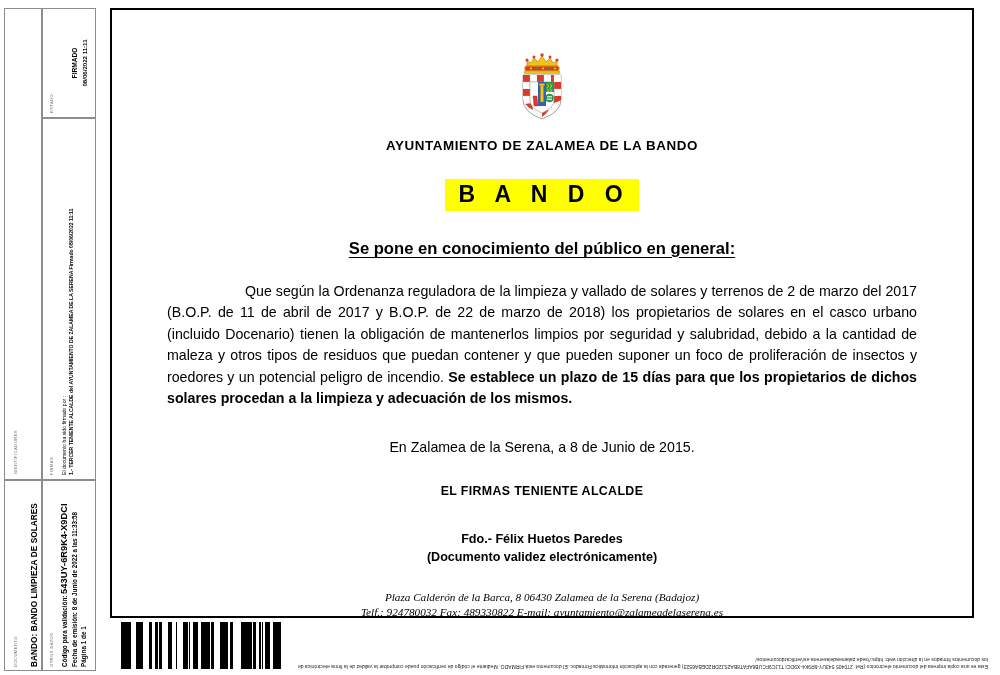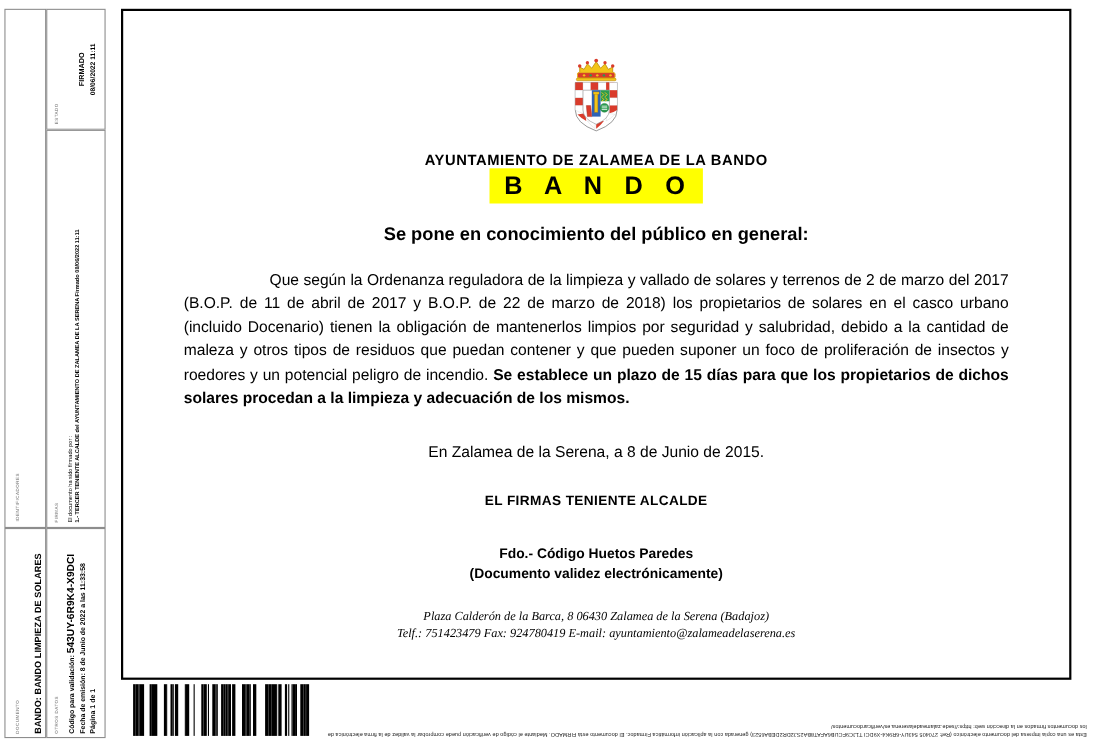--- a/index.html
+++ b/index.html
@@ -92,35 +92,36 @@
   .crest { margin: 4px auto 0; width: 62px; height: 74px; display: block; }
 
   .org-title {
     margin-top: 16px;
     font-size: 13.4px;
     font-weight: bold;
     letter-spacing: .55px;
     color: #000;
   }
 
-  .bando-wrap { }
+  .bando-wrap { margin-top: 26px; }
   .bando {
     display: inline-block;
     font-size: 23px;
     font-weight: bold;
     letter-spacing: 7px;
     padding: 2px 9px 3px 13px;
     background: #ffff00;
     color: #000;
   }
 
   .subtitle {
-    margin-top: 18px;
+    margin-top: 28px;
     font-size: 16.6px;
     font-weight: bold;
+    text-decoration: underline;
     text-underline-offset: 3px;
     color: #000;
   }
 
   .body-p {
     margin: 22px 3px 0 3px;
     font-size: 14.2px;
     line-height: 21.4px;
     text-align: justify;
     text-justify: inter-word;
@@ -301,27 +302,27 @@
 
       <p class="body-p">
         <span class="ind"></span><span>Que según  la Ordenanza reguladora de la limpieza y vallado de solares y terrenos de 2 de marzo del 2017 (B.O.P. de 11 de abril de 2017 y B.O.P. de 22 de marzo de 2018) los propietarios de solares en el casco urbano (incluido Docenario) tienen la obligación de mantenerlos limpios por seguridad y salubridad, debido a la cantidad de maleza y otros tipos de residuos que puedan contener y que pueden suponer un foco de proliferación de insectos y  roedores y un potencial peligro de incendio. </span><b>Se establece un plazo de 15 días para que los propietarios de dichos solares procedan a la limpieza y adecuación de los mismos.</b>
       </p>
 
       <div class="place-date">En Zalamea de la Serena, a  8 de Junio de 2015.</div>
 
       <div class="role">EL FIRMAS TENIENTE ALCALDE</div>
 
       <div class="fdo">
-        <div>Fdo.- Código Huetos Paredes</div>
+        <div>Fdo.- Félix Huetos Paredes</div>
         <div>(Documento validez electrónicamente)</div>
       </div>
 
       <div class="addr">
         <div>Plaza Calderón de la Barca, 8 06430 Zalamea de la Serena (Badajoz)</div>
-        <div>Telf.: 751423479 Fax: 924780419 E-mail: ayuntamiento@zalameadelaserena.es</div>
+        <div>Telf.: 924780032 Fax: 489330822 E-mail: ayuntamiento@zalameadelaserena.es</div>
       </div>
     </div>
   </div>
 
   <div class="barcode-box" id="barcode">
       <i style="width: 3px; background: transparent;"></i>
       <i style="width: 2px; background: rgb(0, 0, 0);"></i>
       <i style="width: 3px; background: rgb(0, 0, 0);"></i>
       <i style="width: 1px; background: rgb(0, 0, 0);"></i>
       <i style="width: 4px; background: rgb(0, 0, 0);"></i>

